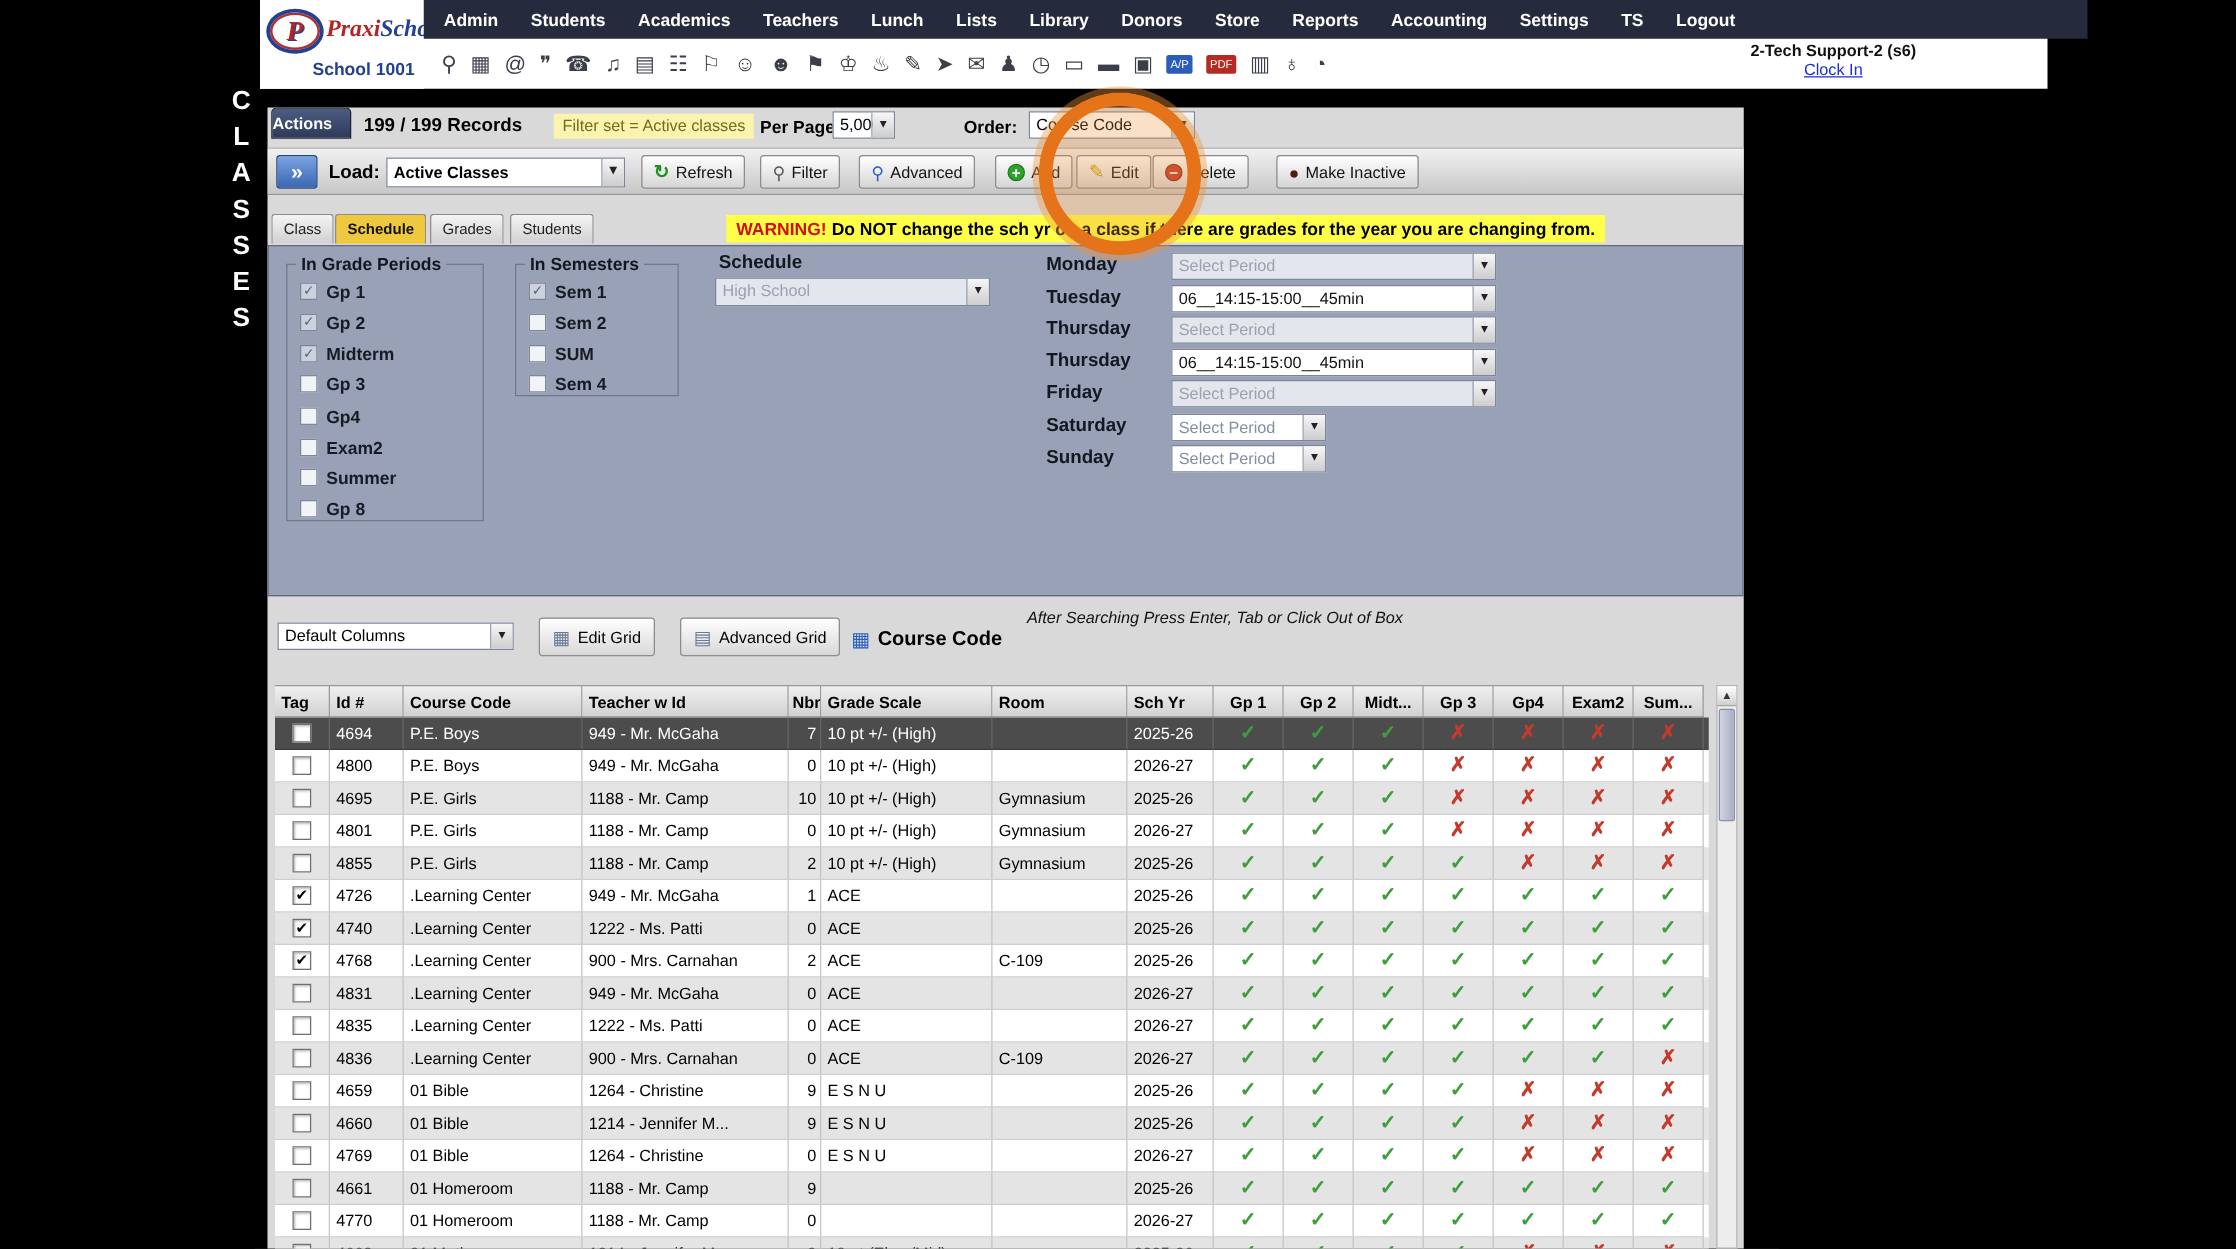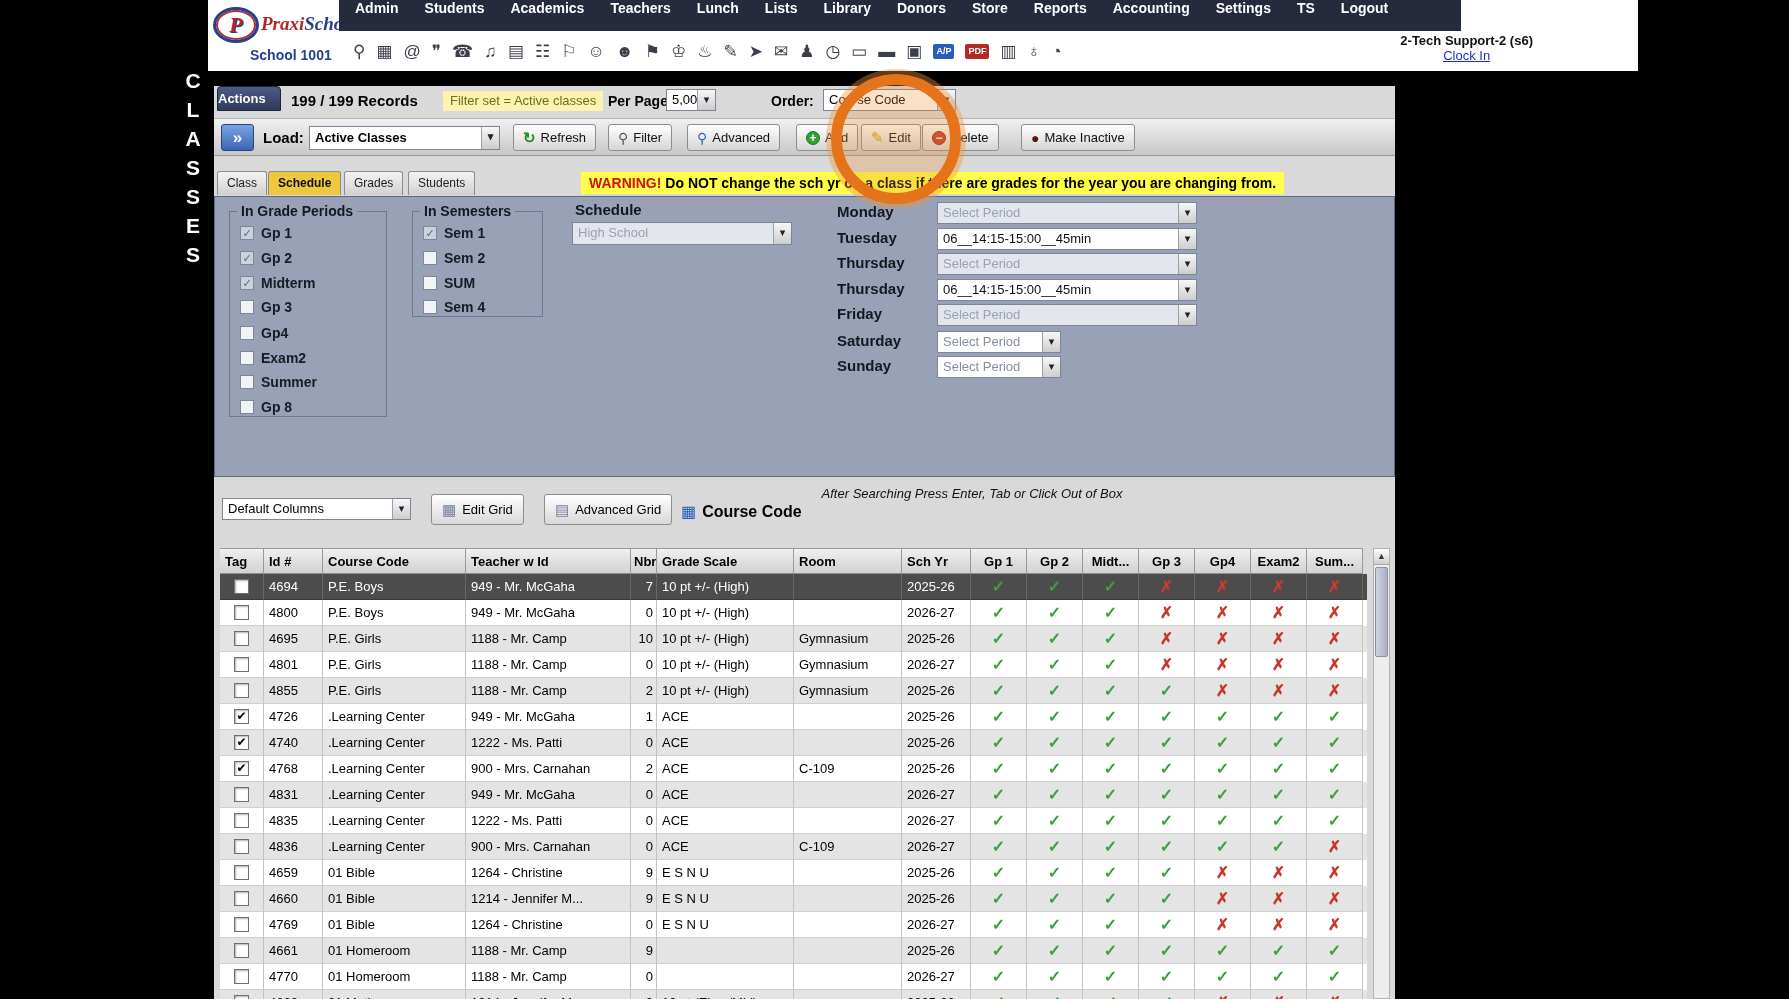--- a/index.html
+++ b/index.html
@@ -5,25 +5,25 @@
   html,body{margin:0;width:1789px;height:999px;background:#000;overflow:hidden;font-family:"Liberation Sans",sans-serif;position:relative}
   *{box-sizing:border-box}
   .app-header{position:absolute;left:208px;top:0;width:1430px;height:71px;background:#fff}
   .logo-block{position:absolute;left:0;top:0;width:131px;height:71px;background:#fff}
   .logo-emblem{position:absolute;left:5px;top:7px;width:46px;height:36px;border:3px solid #24418f;border-radius:50%;box-shadow:inset 0 0 0 2px #b03030;background:#fdfdfd;text-align:center}
   .logo-p{font-family:"Liberation Serif",serif;font-weight:bold;font-style:italic;font-size:22px;color:#b22626;line-height:30px;text-shadow:1px 1px 0 #24418f}
   .brand{position:absolute;left:53px;top:13px;font-family:"Liberation Serif",serif;font-style:italic;font-weight:bold;font-size:19px;white-space:nowrap}
   .brand .p1{color:#b22626}.brand .p2{color:#24418f}
   .brand .tm{font-size:8px;vertical-align:super;color:#444}
   .school-label{position:absolute;left:42px;top:47px;color:#24418f;font-weight:bold;font-size:14px;white-space:nowrap}
-  .top-nav{position:absolute;left:131px;top:0;width:1122px;height:31px;background:var(--nav-bg,#252b3c);display:flex;align-items:flex-start;gap:26px;padding-left:16px}
+  .top-nav{position:absolute;left:131px;top:0;width:1331px;height:31px;background:var(--nav-bg,#252b3c);display:flex;align-items:center;gap:26px;padding-left:16px}
   .nav-item{color:#fff;font-size:14px;font-weight:bold;white-space:nowrap;cursor:pointer}
   .icon-strip{position:absolute;left:131px;top:31px;width:1040px;height:40px;display:flex;align-items:center;gap:11px;padding-left:14px}
   .tb-icon{font-size:17px;line-height:1;color:#3a3f4a;cursor:pointer}
-  .tb-icon.boxed{color:#fff;font-size:9px;font-weight:bold;padding:3px 3px;border-radius:2px;background:#2b5cb8}
+  .tb-icon.boxed{color:#fff;font-size:9px;font-weight:normal;padding:3px 3px;border-radius:2px;background:#2b5cb8}
   .support-block{position:absolute;right:105px;top:33px;text-align:center}
   .support-label{font-size:13px;font-weight:bold;color:#111;white-space:nowrap}
   .clock-in{display:block;font-size:13px;color:#1a2fd0;text-decoration:underline;cursor:pointer}
   .classes-vertical{position:absolute;left:181px;top:66px;width:24px;text-align:center;color:#fff;font-weight:bold;font-size:21px;line-height:29px}
   .content-panel{position:absolute;left:214px;top:86px;width:1181px;height:913px;background:#d9d9d9;overflow:hidden}
   .actions-btn{position:absolute;left:3px;top:0;width:64px;height:25px;background:linear-gradient(#4d5c82,#2e3a5a);border:1px solid #1d2438;border-radius:4px 4px 0 0;color:#fff;font-size:13px;font-weight:bold;line-height:23px;cursor:pointer}
   .records{position:absolute;left:77px;top:6px;font-size:15px;font-weight:bold;color:#000;white-space:nowrap}
   .filter-set{position:absolute;left:229px;top:5px;height:20px;line-height:17px;background:#fbf3ae;color:#6e6e1e;font-size:13px;padding:1px 7px;white-space:nowrap}
   .pp-label{position:absolute;left:394px;top:7px;font-size:14px;font-weight:bold}
   .pp-select{left:452px;top:3px;width:50px}

